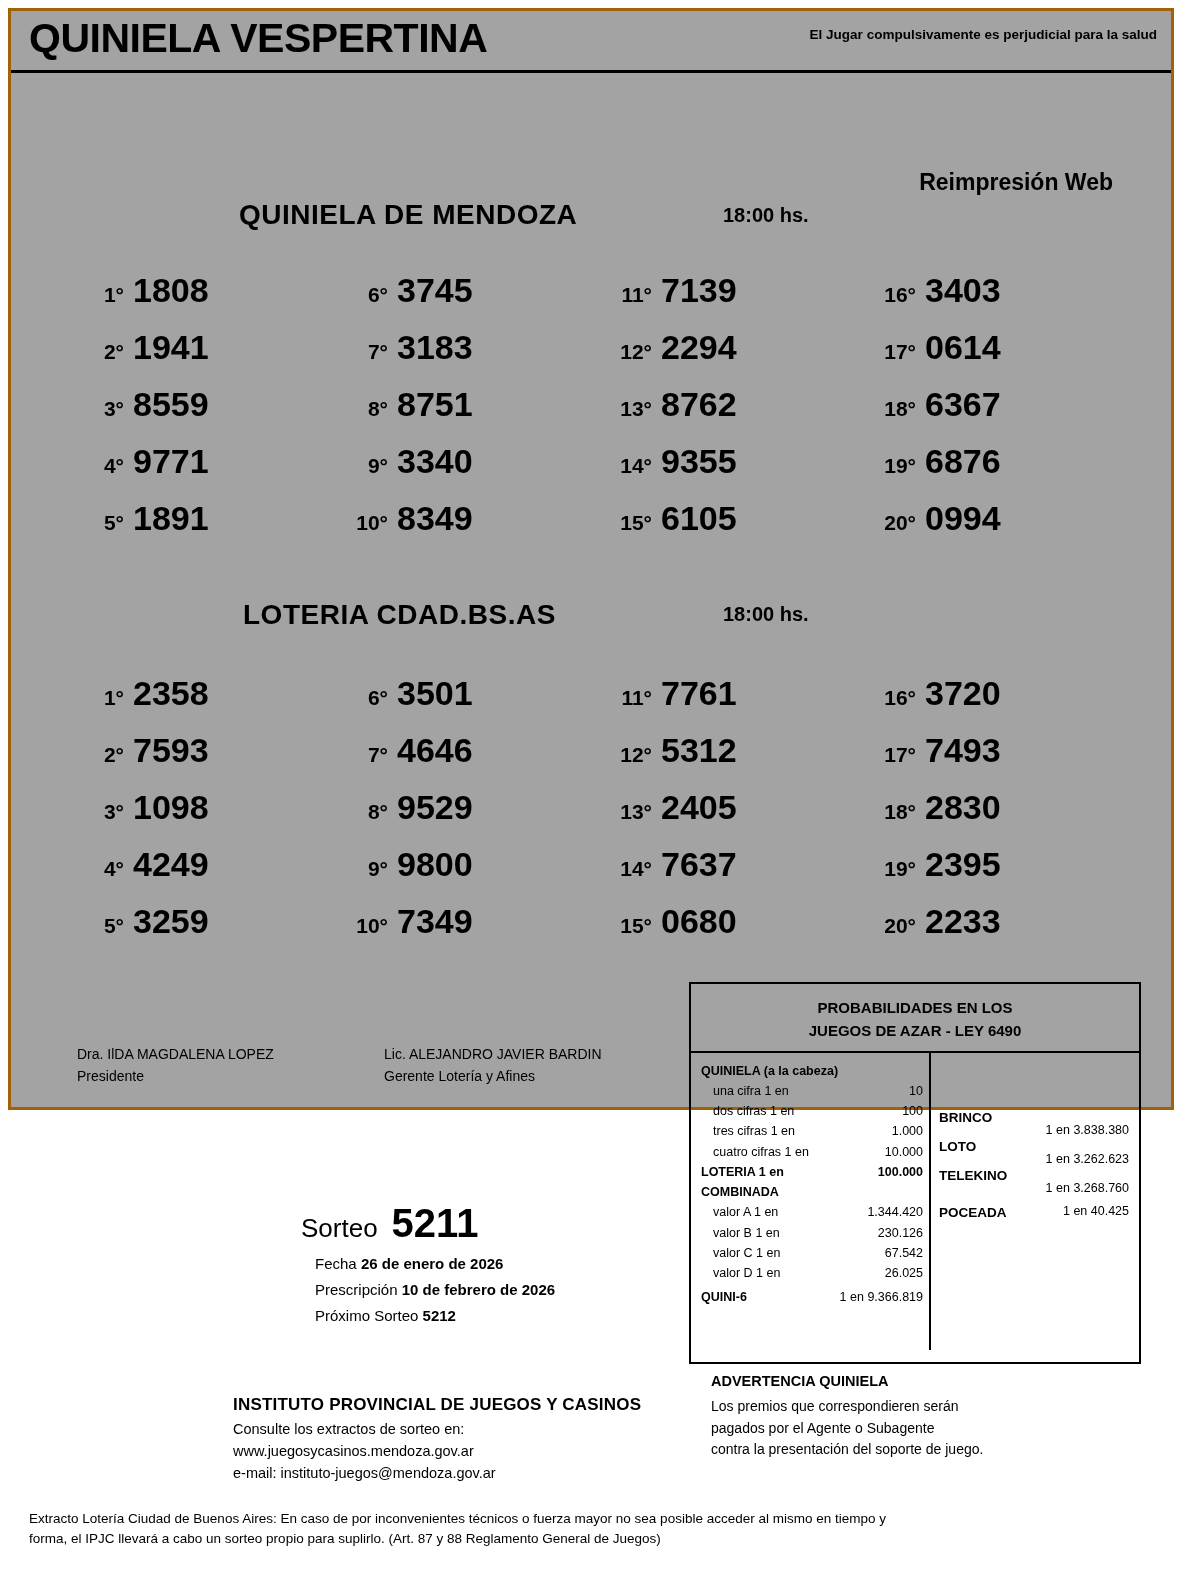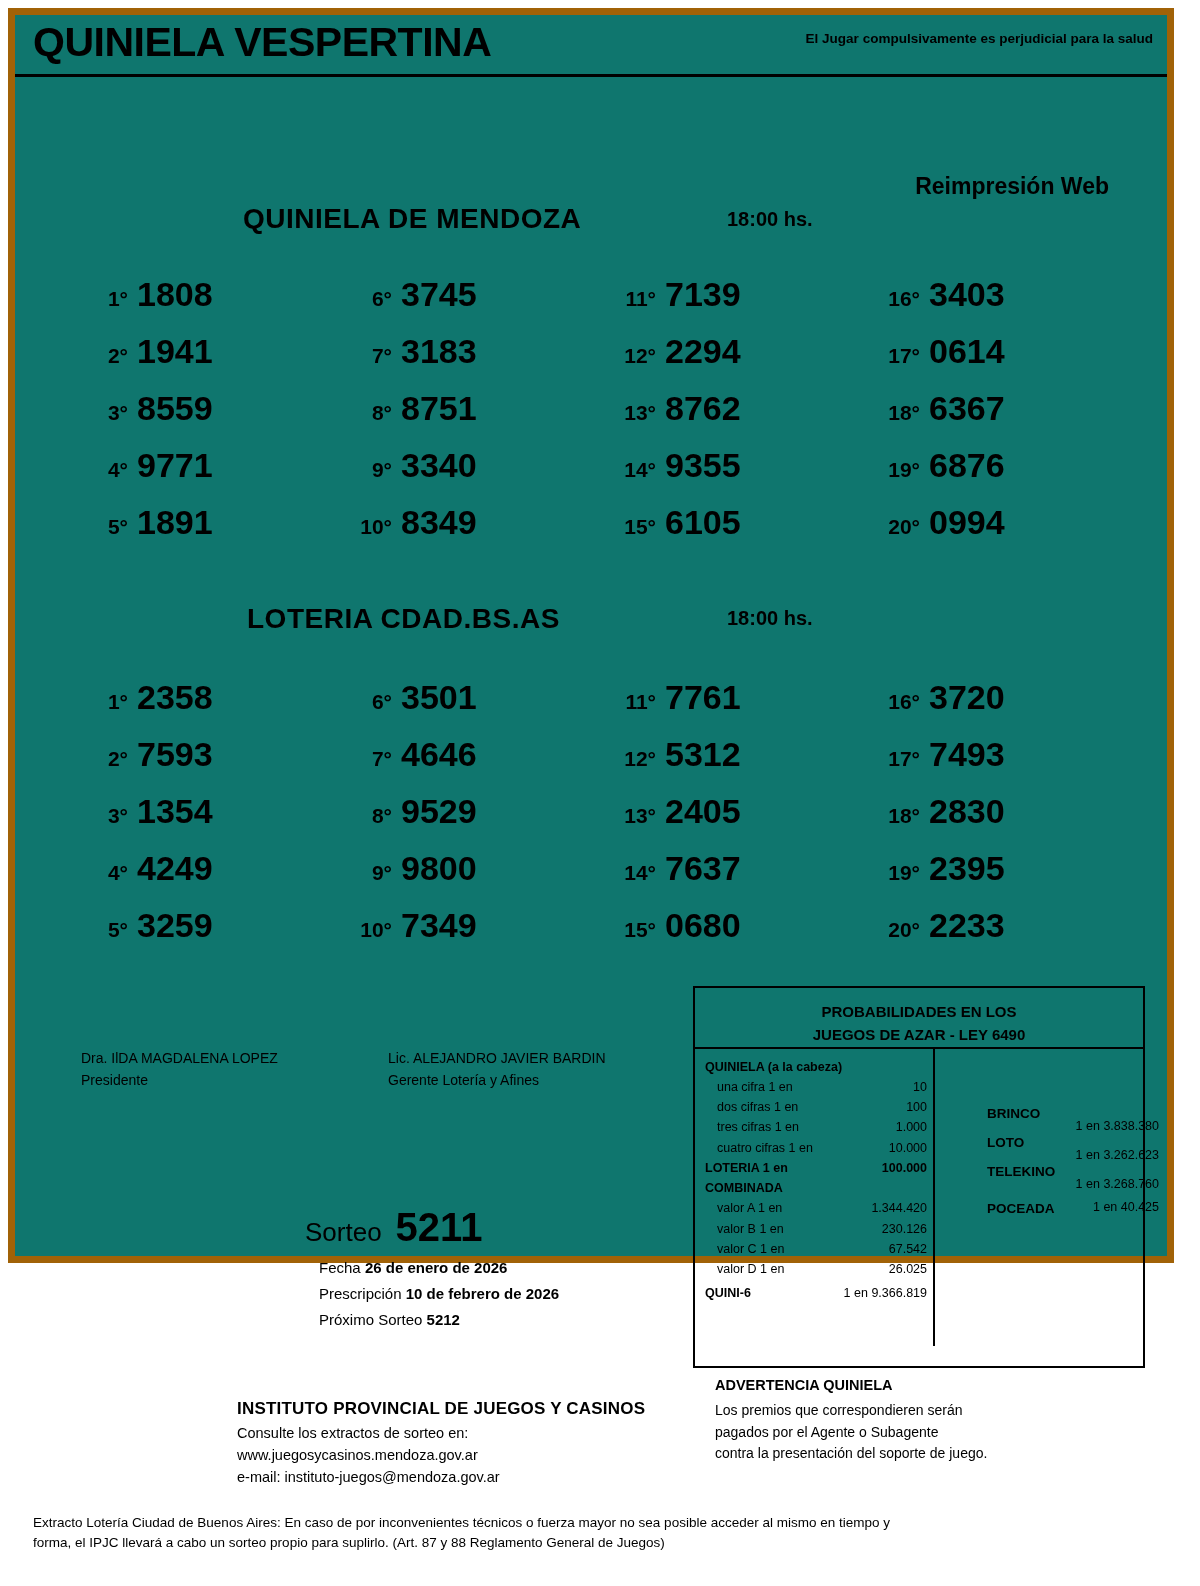--- a/index.html
+++ b/index.html
@@ -13,24 +13,24 @@
     font-family: "Liberation Sans", sans-serif;
     color: #000000;
     position: relative;
     overflow: hidden;
   }
   .page {
     position: absolute;
     left: 8px;
     top: 8px;
     width: 1166px;
-    height: 1255px;
-    border: 7px solid #a16207;
+    height: 1102px;
+    border: 3px solid #a16207;
     box-sizing: border-box;
-    background: #0f766e;
+    background: #a3a3a3;
   }
   
   .header {
     position: absolute;
     left: 0; top: 0; right: 0;
     height: 62px;
     border-bottom: 3px solid #000;
     box-sizing: border-box;
   }
   .main-title {
@@ -132,43 +132,42 @@
     border: 2px solid #000;
     box-sizing: border-box;
   }
   .prob-head {
     text-align: center;
     font-size: 15px;
     font-weight: bold;
     padding-top: 12px;
     line-height: 1.55;
     border-bottom: 2px solid #000;
-    padding-bottom: 0;
+    padding-bottom: 8px;
   }
   .prob-body {
     position: relative;
     height: 297px;
   }
   .prob-left {
     position: absolute;
     left: 0; top: 0;
     width: 240px;
     height: 297px;
     border-right: 2px solid #000;
     box-sizing: border-box;
     padding: 8px 6px 0 10px;
   }
   .prob-right {
     position: absolute;
     left: 240px; top: 0;
     width: 210px;
     height: 297px;
-    padding: 55px 24px 0 8px;
+    padding: 55px 6px 0 8px;
     box-sizing: border-box;
-    margin-left: 44px;
   }
   .prow {
     display: flex;
     justify-content: space-between;
     font-size: 12.5px;
     line-height: 1.62;
   }
   .prow.bold { font-weight: bold; }
   .prow .lbl { white-space: nowrap; }
   .prow .val { white-space: nowrap; }
@@ -340,21 +339,21 @@
       <div class="row">
           <span class="pos">1°</span>
           <span class="num">2358</span>
         </div>
       <div class="row">
           <span class="pos">2°</span>
           <span class="num">7593</span>
         </div>
       <div class="row">
           <span class="pos">3°</span>
-          <span class="num">1354</span>
+          <span class="num">1098</span>
         </div>
       <div class="row">
           <span class="pos">4°</span>
           <span class="num">4249</span>
         </div>
       <div class="row">
           <span class="pos">5°</span>
           <span class="num">3259</span>
         </div>
     </div>

